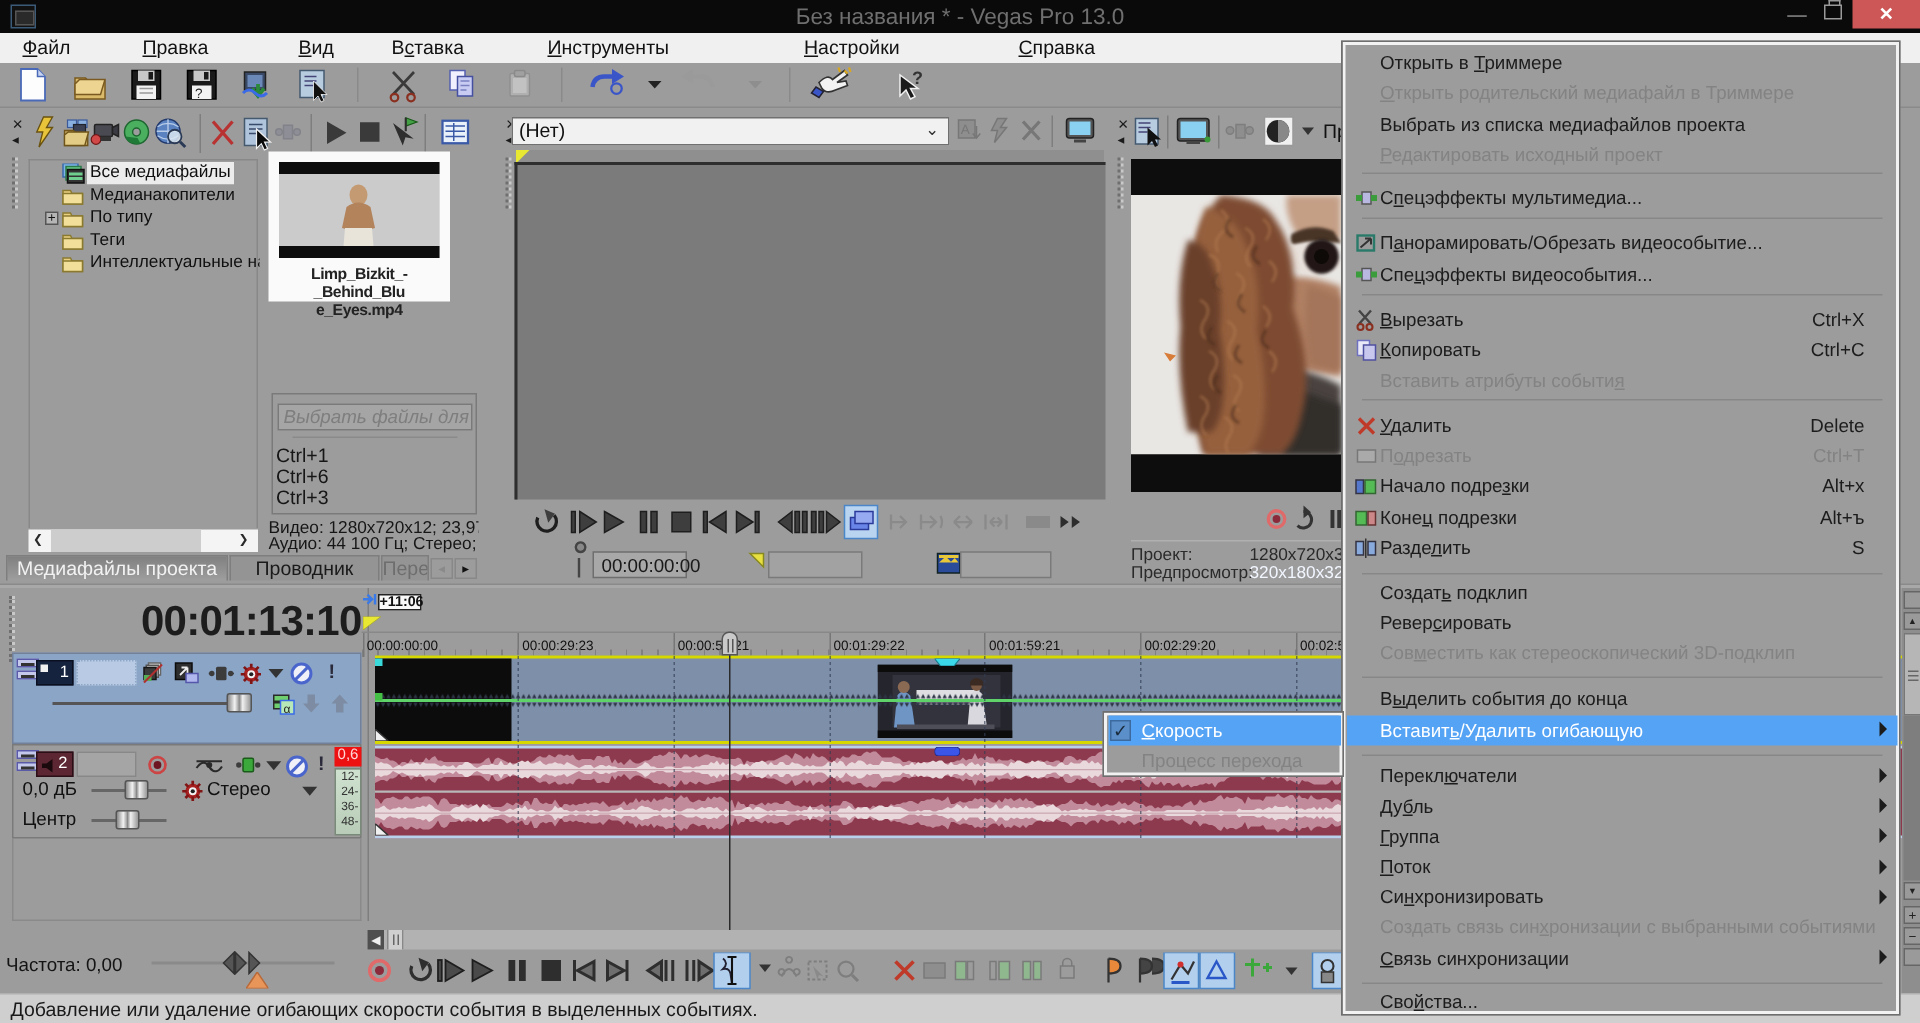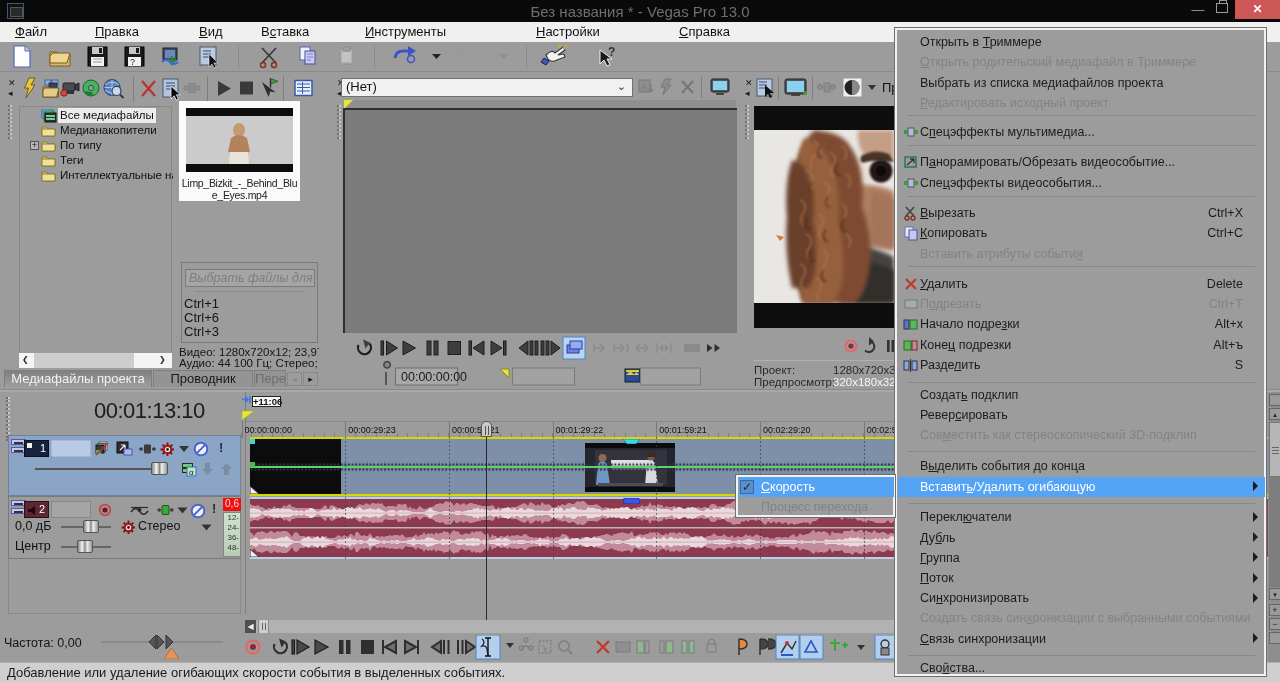--- a/index.html
+++ b/index.html
@@ -28,38 +28,38 @@
 #lp-tree { left:19px; top:34px; width:153px; height:246px; background:#9c9c9c; border:1px solid #888; border-bottom:none; font-size:11.5px; color:#101010; }
 .ti { position:absolute; left:0; width:153px; height:15px; line-height:15px; white-space:nowrap; overflow:hidden; }
 .ti > span { vertical-align:top; }
 .ti .tico { position:absolute; left:21px; top:1px; }
 .ti > span:last-child { position:absolute; left:40px; }
 .tsel { background:#ececec; padding:0 2px; margin-left:-2px; }
 .texp { position:absolute; left:10px; top:3px; width:9px; height:9px; border:1px solid #555; background:#b5b5b5; font-size:9px; line-height:7px; text-align:center; color:#111; }
 #lp-hscroll { left:19px; top:280.5px; width:153px; height:15px; background:#f4f4f4; }
 .sarr { position:absolute; top:2.5px; font-size:8px; color:#2a2a2a; }
 .sthumb { position:absolute; left:15px; top:0; width:100px; height:15px; background:#cdcdcd; }
-#lp-card { left:179px; top:29px; width:121px; height:100px; background:#fafafa; }
+#lp-card { left:179px; top:29px; width:121px; height:100px; background:#fafafa;font-weight:bold; }
 #lp-box { left:181px; top:190px; width:137px; height:81px; border:1px solid #7a7a7a; }
 #lp-tabs { left:0px; top:297px; width:334px; height:20px; font-size:13px; }
 .tab { position:absolute; top:1px; height:17px; background:#949494; border:1px solid #7e7e7e; border-bottom:none; color:#1a1a1a; text-align:center; line-height:16px; overflow:hidden; white-space:nowrap; }
 .tab.act { background:linear-gradient(180deg,#808080,#9e9e9e); color:#f2f2f2; font-weight:normal; }
 .tabbtn { position:absolute; top:3px; width:15px; height:14px; background:#9c9c9c; border:1px solid #888; font-size:9px; text-align:center; line-height:13px; }
 #tr-combo { left:341px; top:6px; width:292px; height:19px; background:#f1f1f1; border:1px solid #707070; font-size:13px; color:#111; padding:0px 0 0 4px; }
 #tr-video { left:343px; top:36px; width:394px; height:224.5px; background:#7b7b7b; border-left:2px solid #2e2e2e; border-top:2px solid #2e2e2e; }
 #pv-video { left:754px; top:34px; width:140px; height:222px; background:#0d0d0d; }
 #pv-transport { left:839px; top:263px; width:61px; height:22px; overflow:hidden; }
 #tr-transport { left:343px; top:264px; width:394px; height:56px; }
 #lp-icons { left:20px; top:3px; width:312px; height:28px; }
 #tr-icons { left:637px; top:4px; width:100px; height:24px; }
 #pv-icons { left:752px; top:2px; width:142px; height:28px; overflow:hidden; }
 
 
 #timeline { left:0; top:392px; width:1280px; height:270px; background:#9c9c9c; }
-#bigtime { left:94px; top:6px; font-size:22px; letter-spacing:-0.5px; color:#1d1d1d; }
+#bigtime { left:94px; top:6px; font-size:28px; letter-spacing:-0.5px; color:#1d1d1d;font-weight:bold; }
 .trackhdr { position:absolute; left:8px; width:233px; border:1px solid #72809a; }
 #track1hdr { top:43px; height:61px; background:#8ba5c6; }
 #track2hdr { top:104px; height:63px; background:#9c9c9c; border-color:#7a7a7a; }
 #lcolbox { left:8px; top:167px; width:233px; height:55px; border:1px solid #8a8a8a; border-top:none; }
 .minbtns span { position:absolute; left:2px; width:15px; height:6px; background:#c4c8ea; border:1px solid #5a5aa8; }
 .minbtns span:before { content:""; position:absolute; left:2px; top:1.5px; width:9px; height:2px; background:#333; }
 #ruler { left:241px; top:29px; width:1025px; height:16px; border-top:1px solid #888; color:#111; font-size:9.5px; }
 .rlab { position:absolute; top:2.5px; white-space:nowrap; font-size:9px; }
 .rtick { position:absolute; top:0; width:1px; height:16px; background:#777; }
 #rminor { position:absolute; left:0; top:11px; width:1025px; height:5px; background:repeating-linear-gradient(90deg,#808080 0 1px,transparent 1px 10.37px); }

